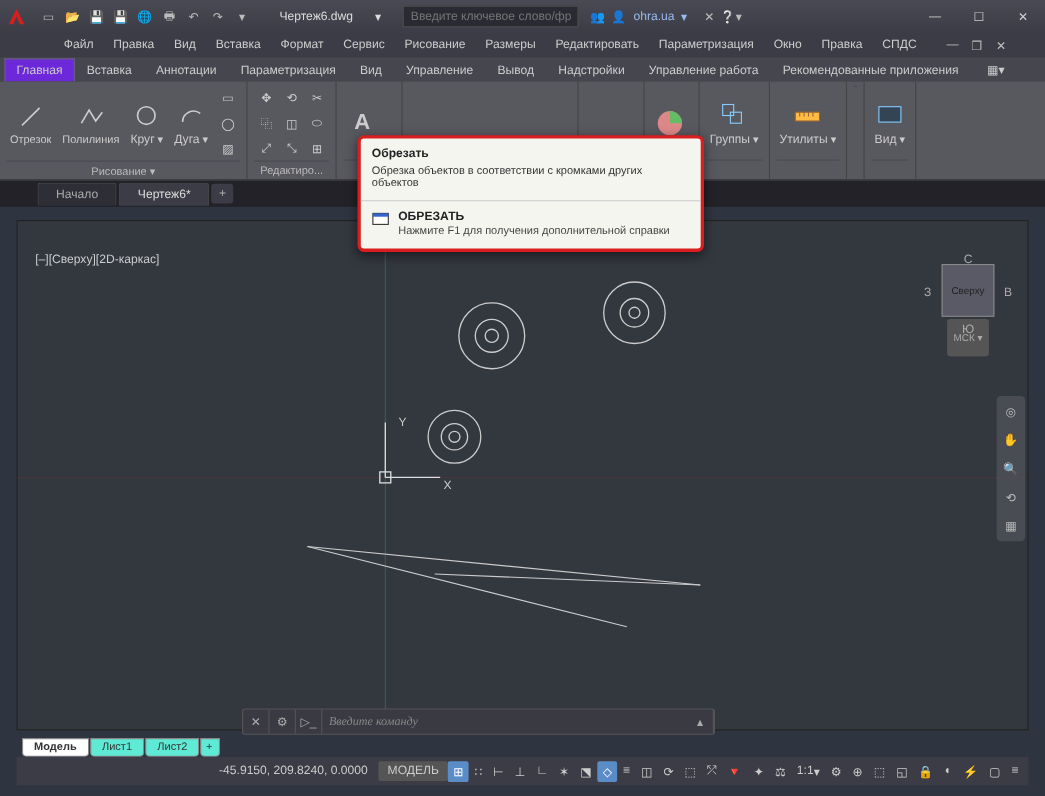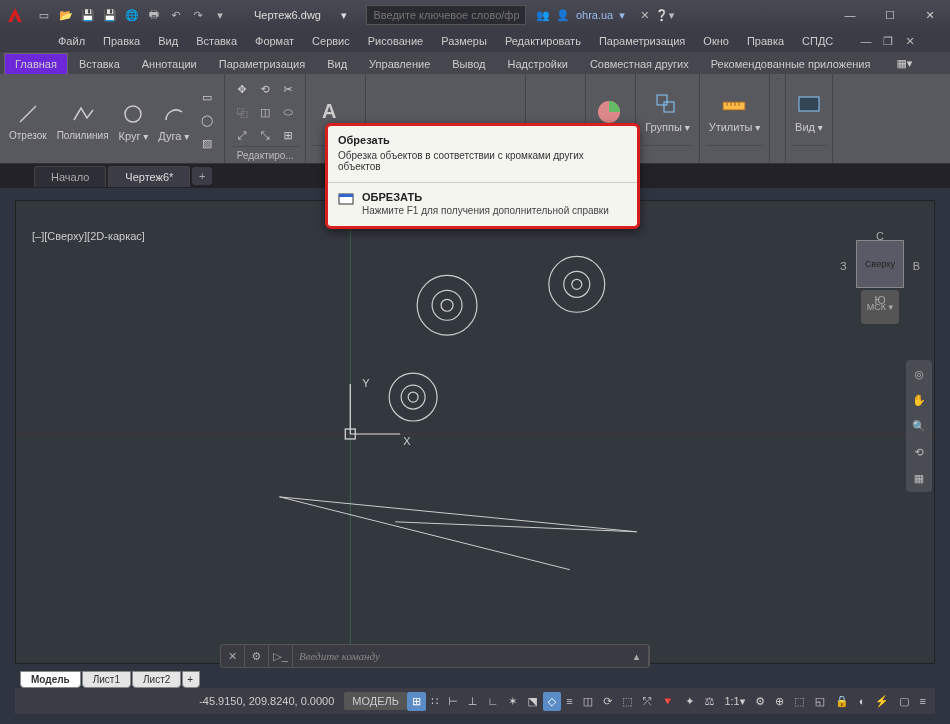--- a/index.html
+++ b/index.html
@@ -77,21 +77,21 @@
 .tooltip .tt-help { color: #444; font-size: 10px; margin-top: 2px; }
 .tooltip .tt-ic { width: 16px; height: 16px; flex-shrink: 0; }
 
 
 .cmdline { position: absolute; bottom: 56px; left: 220px; width: 430px; height: 24px; background: #3a3a42; border: 1px solid #555; display: flex; align-items: center; border-radius: 3px; }
 .cmdline .cl-btn { width: 24px; height: 22px; display: flex; align-items: center; justify-content: center; color: #aaa; border-right: 1px solid #555; }
 .cmdline .cl-inp { flex: 1; padding: 0 6px; color: #888; font-style: italic; font-family: Liberation Serif, serif; }
 
 
 .layouttabs { position: absolute; bottom: 36px; left: 20px; display: flex; }
-.ltab { padding: 2px 10px; background: #e5e5e5; color: #333; border: 1px solid #888; border-radius: 0 0 4px 4px; margin-right: 1px; font-size: 10px; cursor: pointer; }
+.ltab { padding: 2px 10px; background: #5eead4; color: #333; border: 1px solid #888; border-radius: 0 0 4px 4px; margin-right: 1px; font-size: 10px; cursor: pointer; }
 .ltab.active { background: #fff; font-weight: bold; }
 .ltab.add { width: 18px; padding: 2px 4px; }
 
 
 .statusbar { position: absolute; bottom: 10px; left: 15px; right: 15px; height: 26px; background: #3c3c46; display: flex; align-items: center; color: #ccc; padding: 0 4px; }
 .statusbar .coords { padding: 0 10px; color: #ccc; margin-left: auto; }
 .statusbar .sbtn { padding: 3px 5px; color: #ccc; display: flex; align-items: center; cursor: pointer; }
 .statusbar .sbtn.active { background: #5a8dc8; color: #fff; border-radius: 2px; }
 .statusbar .model-btn { background: #555; padding: 3px 8px; border-radius: 2px; }
 </style>
@@ -159,21 +159,21 @@
 
 <div class="ribbon-tabs">
   <div class="ribbon-tab active">Главная</div>
   <div class="ribbon-tab">Вставка</div>
   <div class="ribbon-tab">Аннотации</div>
   <div class="ribbon-tab">Параметризация</div>
   <div class="ribbon-tab">Вид</div>
   <div class="ribbon-tab">Управление</div>
   <div class="ribbon-tab">Вывод</div>
   <div class="ribbon-tab">Надстройки</div>
-  <div class="ribbon-tab">Совместная других</div>
+  <div class="ribbon-tab">Управление работа</div>
   <div class="ribbon-tab">Рекомендованные приложения</div>
   <div class="ribbon-tab special">▦▾</div>
 </div>
 
 <div class="ribbon">
   <div class="rpanel">
     <div class="rpanel-body">
       <div class="rbtn-lg">
         <div class="ic">
             <svg width="24" height="24">
@@ -205,20 +205,21 @@
             </svg>
           </div>
         <div class="lbl"><span>Дуга</span> ▾</div>
       </div>
       <div class="rbtn-row">
         <div class="rbtn-sm">▭</div>
         <div class="rbtn-sm">◯</div>
         <div class="rbtn-sm">▨</div>
       </div>
     </div>
+    <div class="rpanel-title">Рисование ▾</div>
   </div>
   <div class="rpanel">
     <div class="rpanel-body">
       <div class="rbtn-grid">
         <div class="rbtn-sm">✥</div>
         <div class="rbtn-sm">⟲</div>
         <div class="rbtn-sm">✂</div>
         <div class="rbtn-sm">⿻</div>
         <div class="rbtn-sm">◫</div>
         <div class="rbtn-sm">⬭</div>

